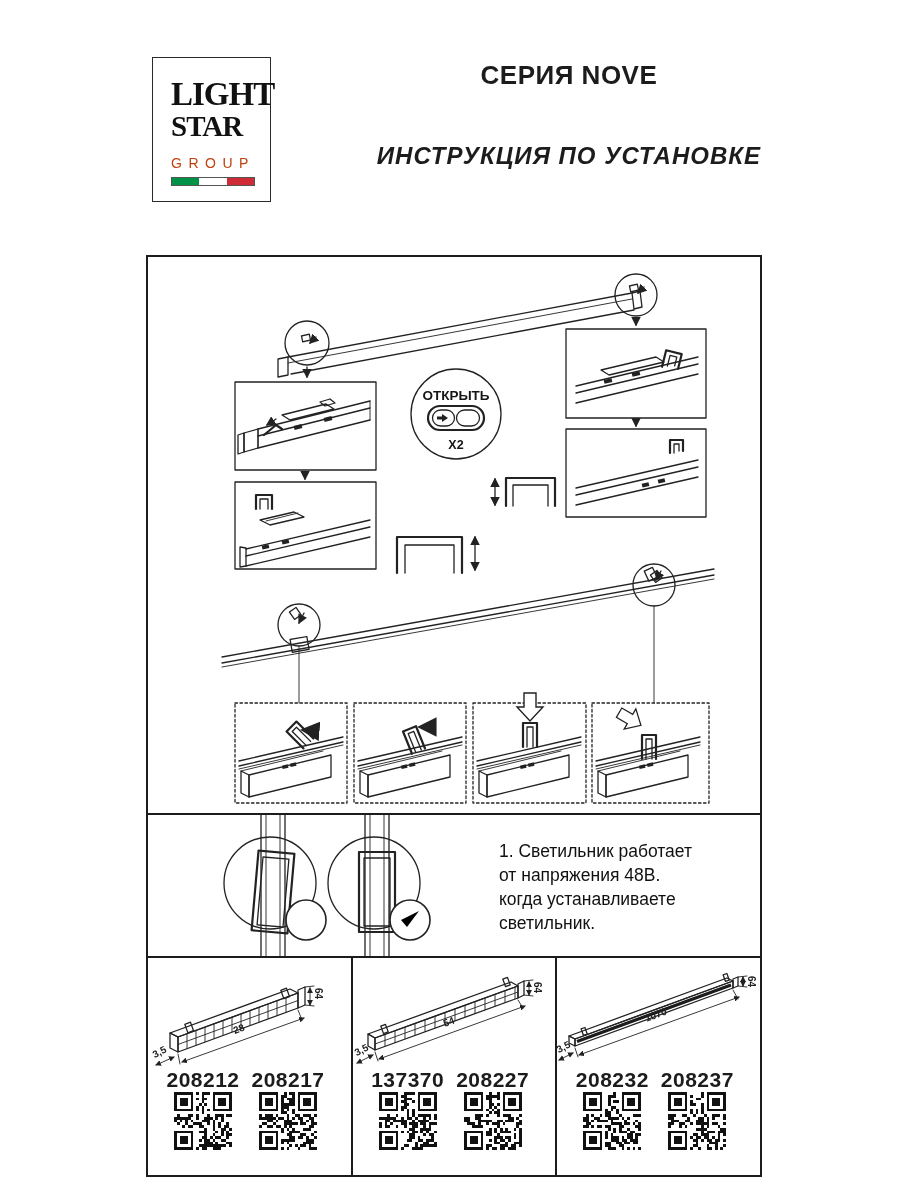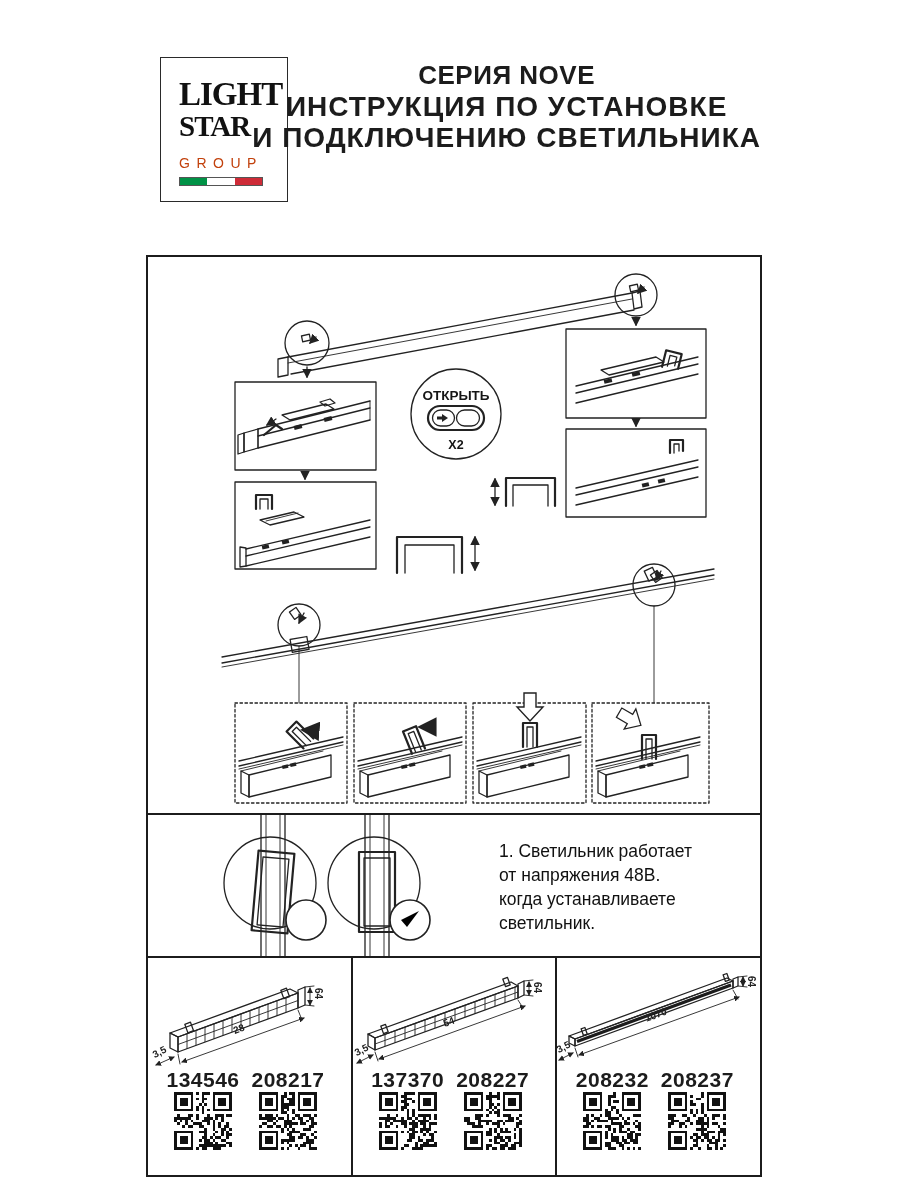--- a/index.html
+++ b/index.html
@@ -1,33 +1,33 @@
 <!DOCTYPE html>
 <html><head>
 <meta charset="utf-8">
 <style>
   html,body{margin:0;padding:0;background:#fff;}
   .page{position:relative;width:902px;height:1200px;background:#ffffff;
         font-family:"Liberation Sans",sans-serif;color:#1c1c1c;overflow:hidden;}
   .abs{position:absolute;}
   
-  .logo{position:absolute;left:160px;top:57px;width:128px;height:145px;border:1.5px solid #2a2a2a;box-sizing:border-box;}
+  .logo{position:absolute;left:152px;top:57px;width:119px;height:145px;border:1.5px solid #2a2a2a;box-sizing:border-box;}
   .logo-word{position:absolute;left:18px;font-family:"Liberation Serif",serif;font-weight:bold;
              font-size:33px;letter-spacing:-1px;line-height:1;color:#111;}
   .logo-light{top:20px;}
   .logo-star{top:54px;font-size:29px;}
   .logo-group{position:absolute;left:18px;top:97px;font-family:"Liberation Sans",sans-serif;
               font-size:14px;letter-spacing:6.5px;color:#c2410c;}
   .flag{position:absolute;left:18px;top:119px;width:84px;height:9px;border:1px solid #555;
         box-sizing:border-box;display:flex;}
   .flag span{flex:1;}
   .hdr-text{position:absolute;right:141px;top:60px;text-align:center;}
   .hdr-series{font-size:26px;font-weight:bold;letter-spacing:0.5px;}
   .hdr-articles{font-size:26px;font-weight:bold;margin-top:17px;letter-spacing:0.5px;}
-  .hdr-title{font-size:28px;font-weight:bold;line-height:31px;letter-spacing:1px;}
+  .hdr-title{margin-top:49px;font-size:24px;font-weight:bold;line-height:31px;letter-spacing:1px;font-style:italic;}
   
   .panel{position:absolute;left:146px;width:616px;border:2px solid #1c1c1c;box-sizing:border-box;background:#fff;}
   .panel-main{top:255px;height:560px;padding-left:16px;}
   .panel-warn{top:813px;height:170px;}
   .panel-prod{top:956px;height:221px;display:flex;}
   .prod-cell{position:relative;flex:1;box-sizing:border-box;}
   .prod-cell + .prod-cell{border-left:2px solid #1c1c1c;}
   .article{position:absolute;top:110px;width:74px;text-align:center;font-size:21px;font-weight:bold;letter-spacing:0.5px;}
   .art-1{left:18px;} .art-2{left:103px;}
   .qr{position:absolute;top:134px;width:58px;height:58px;}
@@ -58,21 +58,20 @@
       <span style="background:#009246"></span>
       <span style="background:#ffffff"></span>
       <span style="background:#ce2b37"></span>
     </div>
   </div>
 
   <div class="hdr-text">
     <div class="hdr-series">СЕРИЯ NOVE</div>
     <div class="hdr-title">
       <div>ИНСТРУКЦИЯ ПО УСТАНОВКЕ</div>
-      <div>И ПОДКЛЮЧЕНИЮ СВЕТИЛЬНИКА</div>
     </div>
   </div>
 
   <div class="panel panel-main">
   <svg width="612" height="556" viewBox="0 0 612 556">
     <defs>
       <marker id="ah" viewBox="0 0 10 10" refX="8.5" refY="5" markerWidth="7.5" markerHeight="7.5" orient="auto-start-reverse">
         <path d="M0,0 L10,5 L0,10 z" fill="#222"></path>
       </marker>
 
@@ -305,21 +304,21 @@
         <rect class="s" x="134" y="27" width="6" height="9" transform="rotate(-20 137 31)"></rect>
         <path class="s thin" d="M30,92 L32,102 M150,48 L154,58"></path>
         <path class="s thin" d="M34,100 L156,56" marker-start="url(#ahp1)" marker-end="url(#ahp1)"></path>
         <text class="dim" x="92" y="70" text-anchor="middle" font-size="11" transform="rotate(-20 92 70)">28</text>
         <path class="s thin" d="M8,103 L26,95" marker-start="url(#ahp1)" marker-end="url(#ahp1)"></path>
         <text class="dim" x="13" y="93" text-anchor="middle" font-size="9.5" transform="rotate(-27 13 93)">3,5</text>
         <path class="s thin" d="M157,25 L166,24 M157,43 L166,44"></path>
         <path class="s thin" d="M162,26 L162,43" marker-start="url(#ahp1)" marker-end="url(#ahp1)"></path>
         <text class="dim" x="167" y="26" font-size="9.5" transform="rotate(90 167 26)">64</text>
       </svg>
-      <div class="article art-1">134546</div>
+      <div class="article art-1">208212</div>
       <div class="article art-2">208217</div>
       <div class="qr qr-1">
           <svg viewBox="0 0 21 21" fill="#111" xmlns="http://www.w3.org/2000/svg">
             <rect x="0" y="0" width="1" height="1"></rect>
             <rect x="1" y="0" width="1" height="1"></rect>
             <rect x="2" y="0" width="1" height="1"></rect>
             <rect x="3" y="0" width="1" height="1"></rect>
             <rect x="4" y="0" width="1" height="1"></rect>
             <rect x="5" y="0" width="1" height="1"></rect>
             <rect x="6" y="0" width="1" height="1"></rect>

